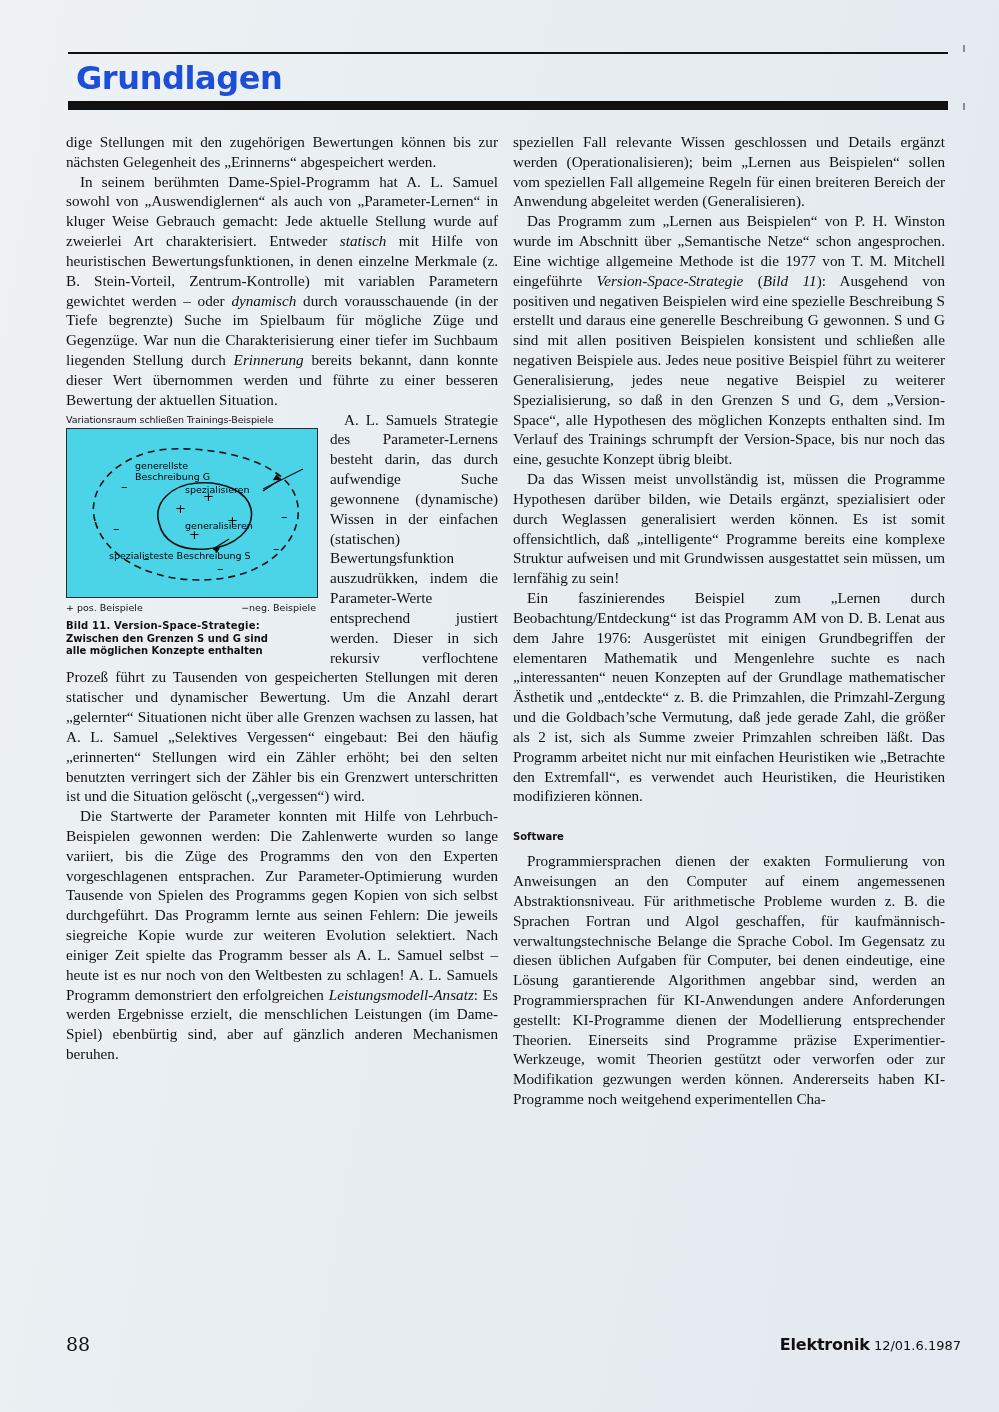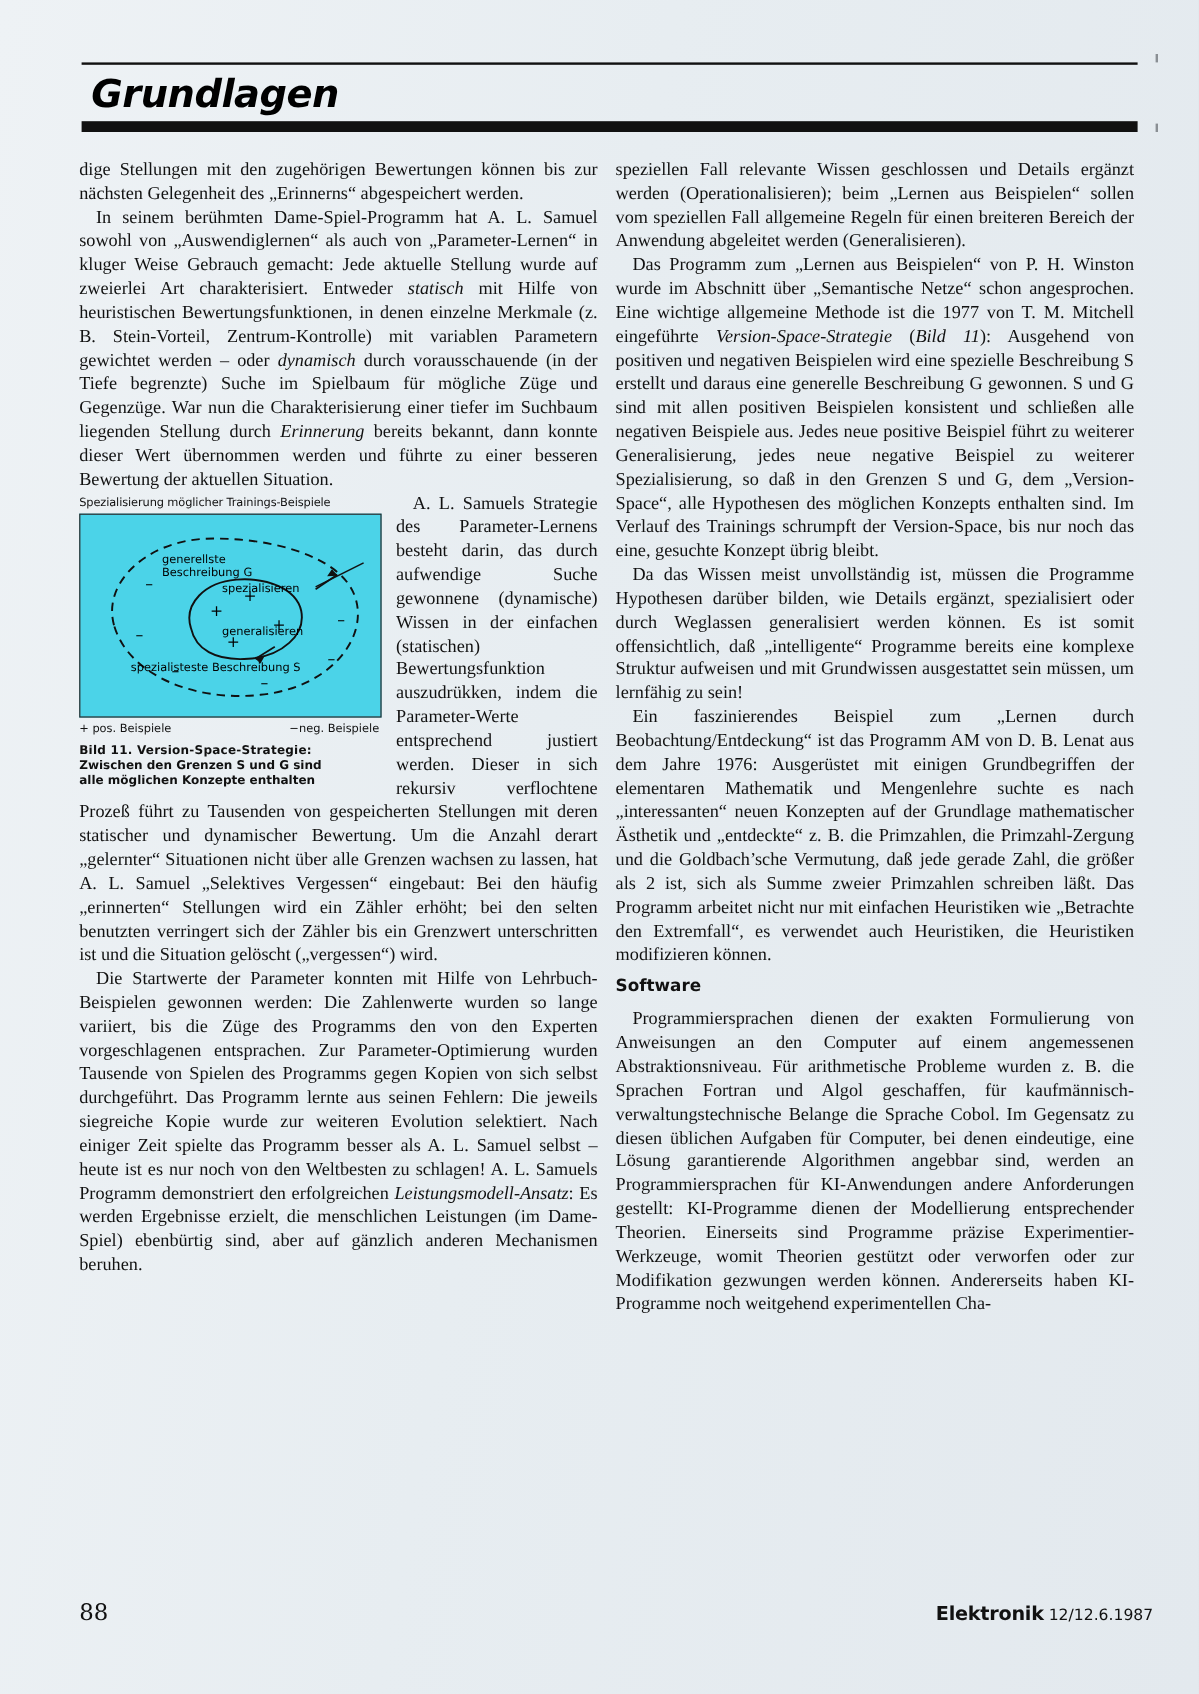--- a/index.html
+++ b/index.html
@@ -34,26 +34,25 @@
     top: 52px;
     width: 880px;
   }
   .header .rule-top {
     height: 2px;
     background: #111;
     width: 100%;
   }
   .header .title {
     font-family: "DejaVu Sans", sans-serif;
-    font-style: italic;
     font-weight: bold;
     font-size: 32px;
     letter-spacing: -0.4px;
     padding: 5px 0 4px 8px;
-    color: #000000;
+    color: #1d4ed8;
   }
   .header .rule-bottom {
     height: 9px;
     background: #111;
     width: 100%;
   }
   
   .col {
     position: absolute;
     top: 132px;
@@ -112,22 +111,22 @@
     width: 250px;
     margin-top: 6px;
     text-align: left;
   }
   .fig-caption .num { letter-spacing: 0.2px; }
 
   
   .section-head {
     font-family: "DejaVu Sans", sans-serif;
     font-weight: bold;
-    font-size: 14px;
-    margin: 7px 0 8px 0;
+    font-size: 10px;
+    margin: 24px 0 8px 0;
     text-align: left;
   }
 
   
   .footer {
     position: absolute;
     left: 66px;
     right: 38px;
     top: 1333px;
     height: 30px;
@@ -174,21 +173,21 @@
       <div class="rule-bottom"></div>
     </div>
 
     <div class="col left">
 
       <p class="noindent">dige Stellungen mit den zugehörigen Bewertungen können bis zur nächsten Gelegenheit des „Erinnerns“ abgespeichert werden.</p>
 
       <p><span>In seinem berühmten Dame-Spiel-Programm hat </span><b>A. L. Samuel</b><span> sowohl von „Auswendiglernen“ als auch von „Parameter-Lernen“ in kluger Weise Gebrauch gemacht: Jede aktuelle Stellung wurde auf zweierlei Art charakterisiert. Entweder </span><i>statisch</i><span> mit Hilfe von heuristischen Bewertungsfunktionen, in denen einzelne Merkmale (z. B. Stein-Vorteil, Zentrum-Kontrolle) mit variablen Parametern gewichtet werden – oder </span><i>dynamisch</i><span> durch vorausschauende (in der Tiefe begrenzte) Suche im Spielbaum für mögliche Züge und Gegenzüge. War nun die Charakterisierung einer tiefer im Suchbaum liegenden Stellung durch </span><i>Erinnerung</i><span> bereits bekannt, dann konnte dieser Wert übernommen werden und führte zu einer besseren Bewertung der aktuellen Situation.</span></p>
 
       <div class="figure-wrap">
-        <div class="fig-caption-top">Spezialisierung möglicher Trainings-Beispiele</div>
+        <div class="fig-caption-top">Variationsraum schließen Trainings-Beispiele</div>
 
         <div class="fig-box">
           <svg width="250" height="168" viewBox="0 0 250 168">
 
             <path d="M28 92 C18 56, 56 22, 104 20 C152 18, 214 32, 228 66 C242 100, 210 144, 150 150 C96 156, 40 134, 28 92 Z" fill="none" stroke="#111" stroke-width="1.6" stroke-dasharray="7,5"></path>
 
             <path d="M92 94 C86 74, 104 56, 130 54 C156 52, 180 62, 184 80 C188 100, 168 118, 140 120 C112 122, 96 112, 92 94 Z" fill="none" stroke="#111" stroke-width="1.6"></path>
 
             <g stroke="#111" stroke-width="1.4" fill="none">
               <path d="M196 62 L214 50"></path>
@@ -253,18 +252,18 @@
 
       <div class="section-head">Software</div>
 
       <p>Programmiersprachen dienen der exakten Formulierung von Anweisungen an den Computer auf einem angemessenen Abstraktionsniveau. Für arithmetische Probleme wurden z. B. die Sprachen Fortran und Algol geschaffen, für kaufmännisch-verwaltungstechnische Belange die Sprache Cobol. Im Gegensatz zu diesen üblichen Aufgaben für Computer, bei denen eindeutige, eine Lösung garantierende Algorithmen angebbar sind, werden an Programmiersprachen für KI-Anwendungen andere Anforderungen gestellt: KI-Programme dienen der Modellierung entsprechender Theorien. Einerseits sind Programme präzise Experimentier-Werkzeuge, womit Theorien gestützt oder verworfen oder zur Modifikation gezwungen werden können. Andererseits haben KI-Programme noch weitgehend experimentellen Cha-</p>
     </div>
 
     <div class="footer">
       <div class="folio">88</div>
       <div class="imprint">
         <span class="brand">Elektronik</span>
-        <span>12/12.6.1987</span>
+        <span>12/01.6.1987</span>
       </div>
     </div>
 
   </div>
 </div>
 
 </body></html>

